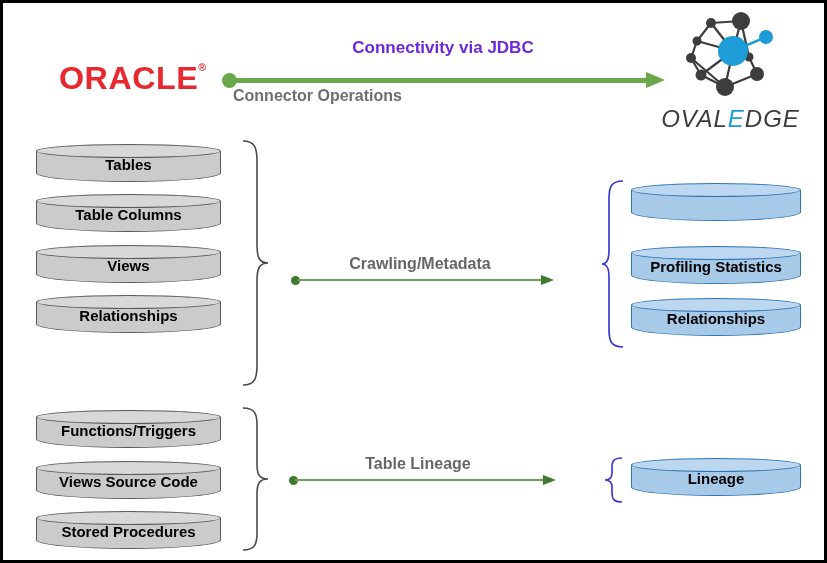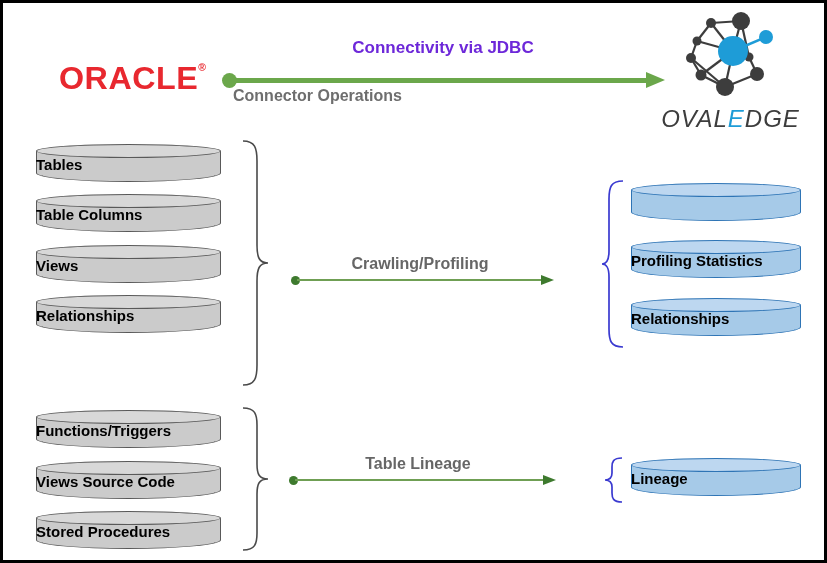--- a/index.html
+++ b/index.html
@@ -43,21 +43,21 @@
   .cylinder .cyl-body {
     position:absolute; left:0; right:0; top:7px; bottom:0;
     background:#cbcbcb; border:1.4px solid #595959; border-top:none;
     border-radius:0 0 50% 50% / 0 0 9px 9px;
   }
   .cylinder .cyl-top {
     position:absolute; left:0; right:0; top:0; height:14px;
     background:#d8d8d8; border:1.4px solid #595959; border-radius:50%;
   }
   .cylinder .cyl-label {
-    position:absolute; left:0; right:0; top:12px; text-align:left;
+    position:absolute; left:0; right:0; top:12px; text-align:center;
     font-weight:bold; font-size:15px; color:#000;
   }
   .cylinder.blue { width:170px; }
   .cylinder.blue .cyl-body { background:#a6cae8; border-color:#2e74b5; }
   .cylinder.blue .cyl-top  { background:#bdd7f0; border-color:#2e74b5; }
 
   
   .brace { position:absolute; }
   .op-label {
     position:absolute; width:250px; text-align:center;
@@ -156,39 +156,39 @@
   <div class="cylinder" style="left:33px;top:508px">
     <div class="cyl-body"></div>
       <div class="cyl-top"></div>
     <span class="cyl-label">Stored Procedures</span>
   </div>
 
   <svg class="brace" style="left:238px;top:403px" width="28" height="146" viewBox="0 0 28 146">
     <path d="M2,2 C14,2 16,8 16,19 L16,58 C16,68 18,73 27,73 C18,73 16,78 16,88 L16,127 C16,138 14,144 2,144" fill="none" stroke="#4a4a4a" stroke-width="1.6"></path>
   </svg>
 
-  <div class="op-label" style="left:292px;top:252px">Crawling/Profiling</div>
+  <div class="op-label" style="left:292px;top:252px">Crawling/Metadata</div>
   <div class="thin-dot" style="left:288px;top:273px"></div>
   <div class="thin-line" style="left:294px;top:276px;width:246px"></div>
   <div class="thin-head" style="left:538px;top:272px"></div>
 
   <div class="op-label" style="left:290px;top:452px">Table Lineage</div>
   <div class="thin-dot" style="left:286px;top:473px"></div>
   <div class="thin-line" style="left:292px;top:476px;width:250px"></div>
   <div class="thin-head" style="left:540px;top:472px"></div>
 
   <svg class="brace" style="left:598px;top:176px" width="24" height="170" viewBox="0 0 24 170">
     <path d="M22,2 C10,2 8,8 8,20 L8,72 C8,81 6,85 1,85 C6,85 8,89 8,98 L8,150 C8,162 10,168 22,168" fill="none" stroke="#3a3ad0" stroke-width="1.7"></path>
   </svg>
 
   <div class="cylinder blue" style="left:628px;top:180px">
     <div class="cyl-body"></div>
       <div class="cyl-top"></div>
   </div>
-  <div class="cylinder blue" style="left:628px;top:237px">
+  <div class="cylinder blue" style="left:628px;top:243px">
     <div class="cyl-body"></div>
       <div class="cyl-top"></div>
     <span class="cyl-label">Profiling Statistics</span>
   </div>
   <div class="cylinder blue" style="left:628px;top:295px">
     <div class="cyl-body"></div>
       <div class="cyl-top"></div>
     <span class="cyl-label">Relationships</span>
   </div>
 

